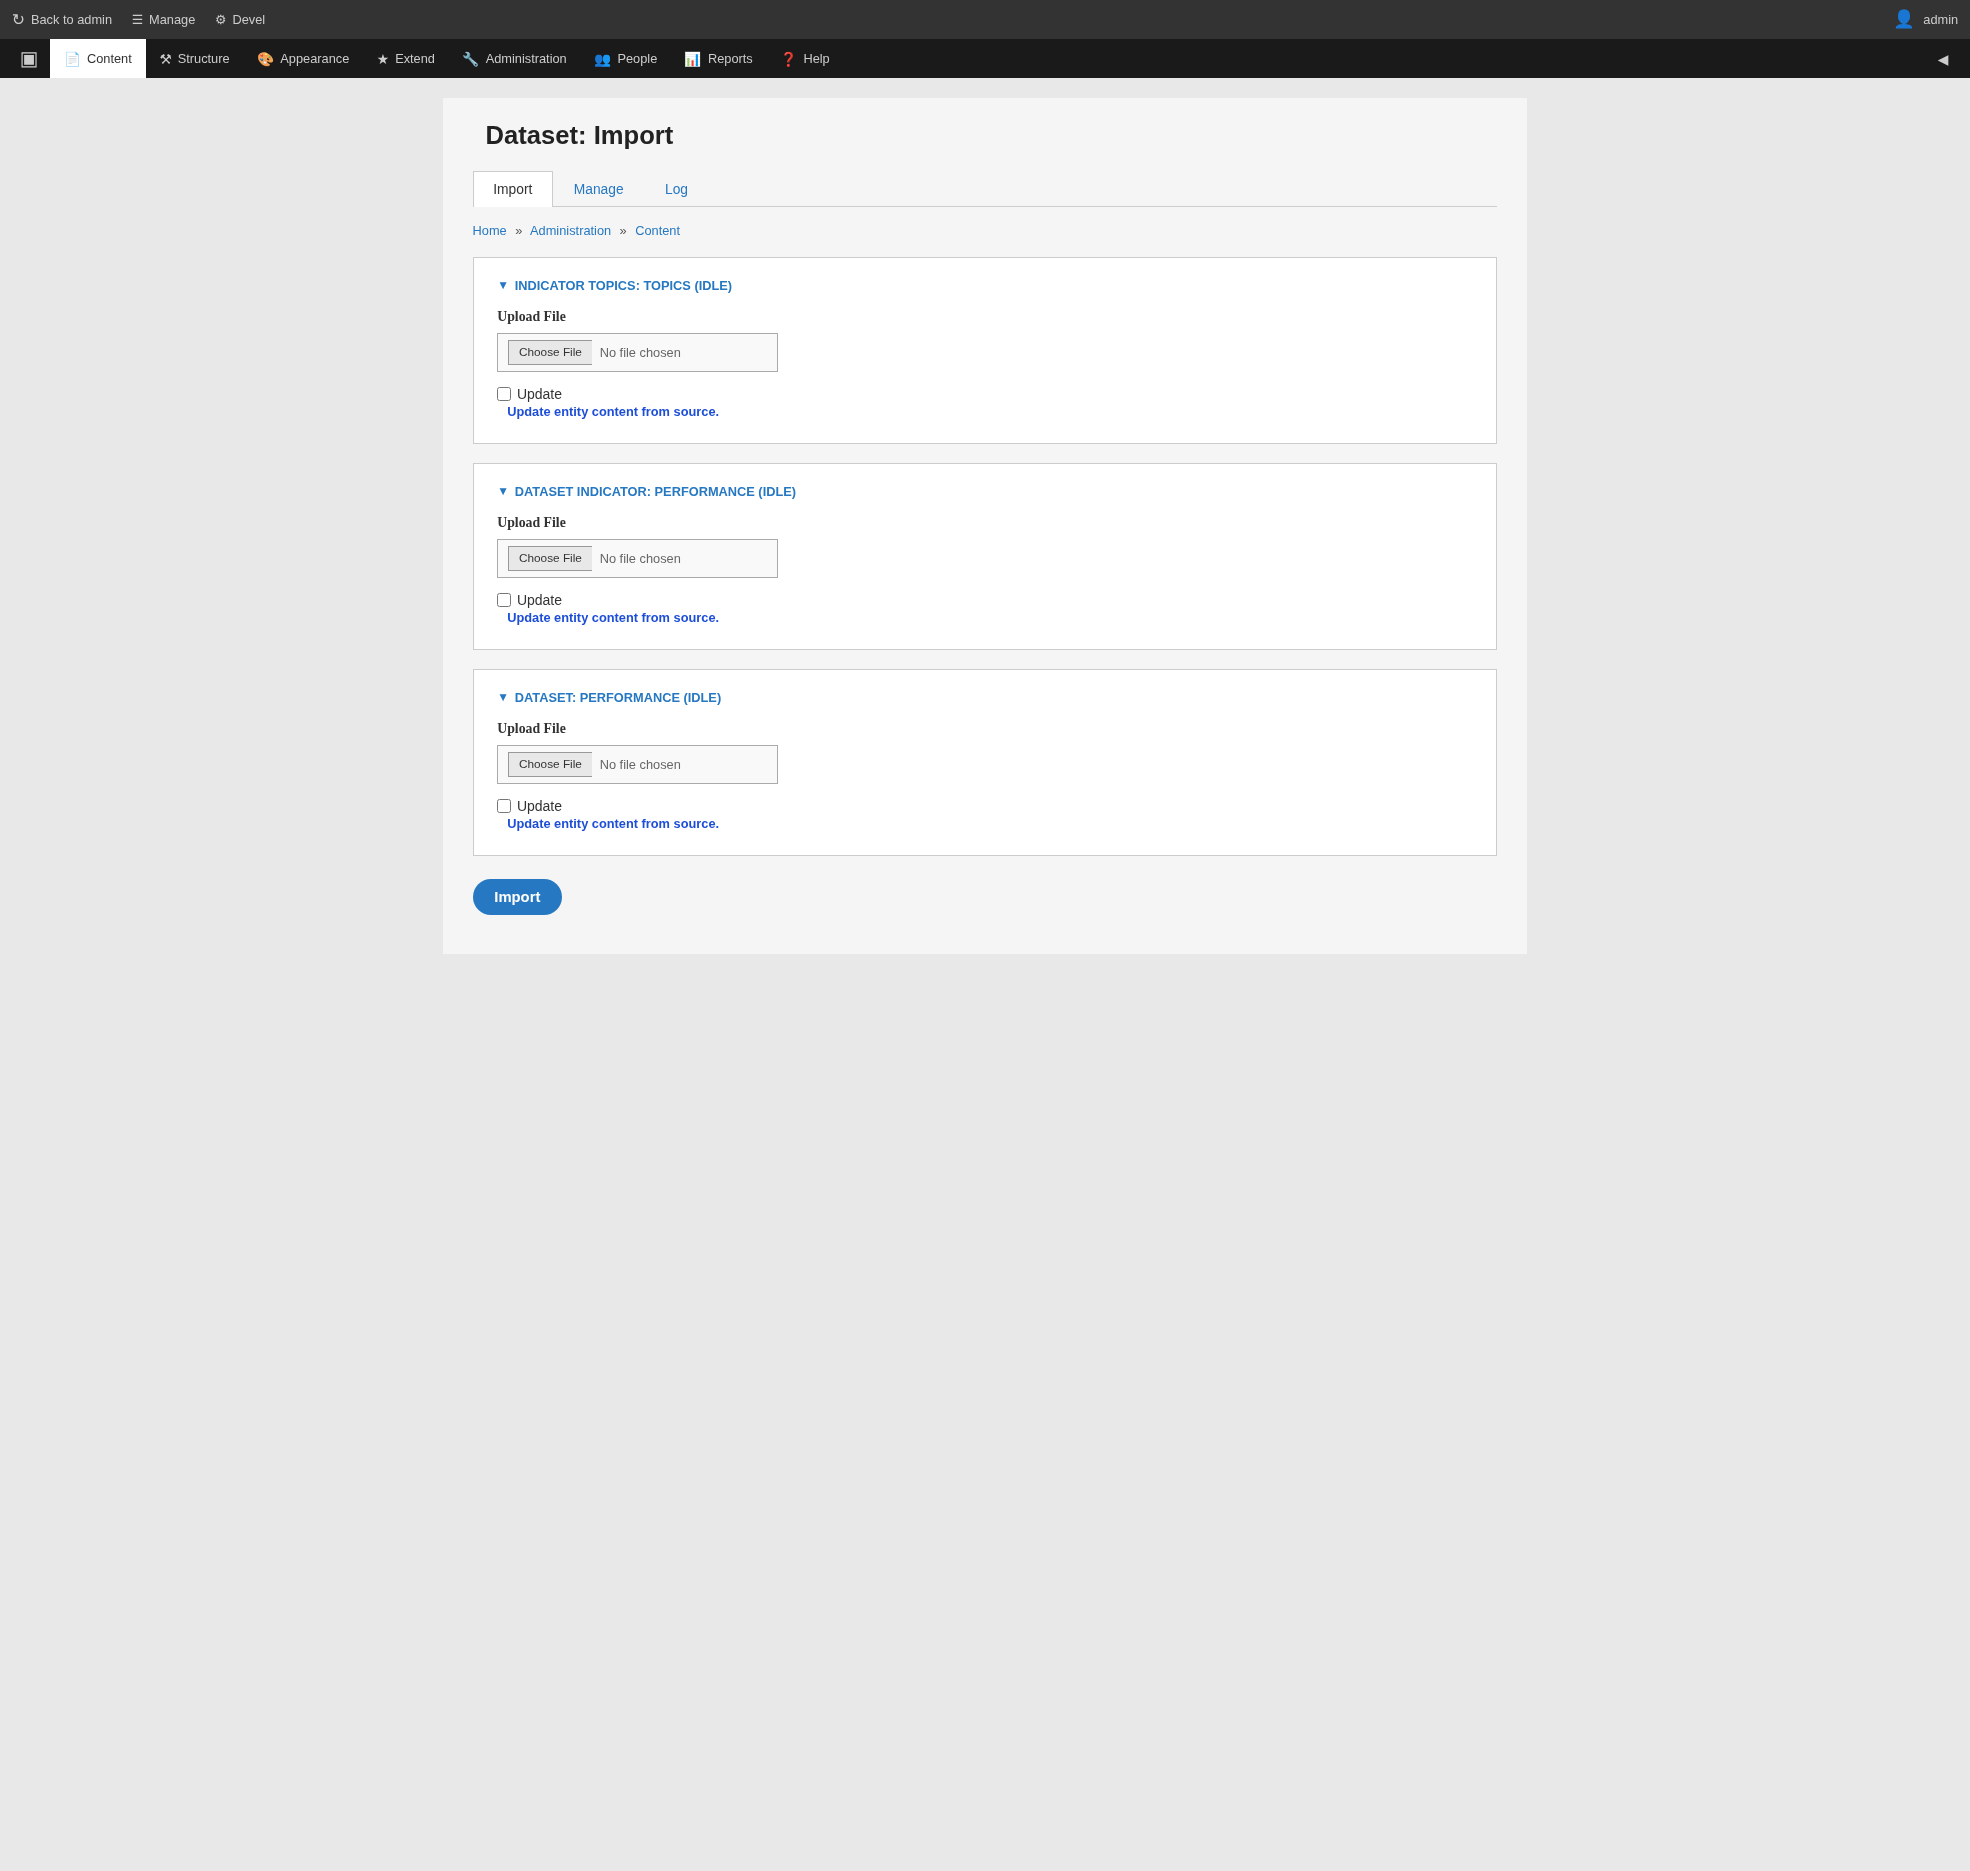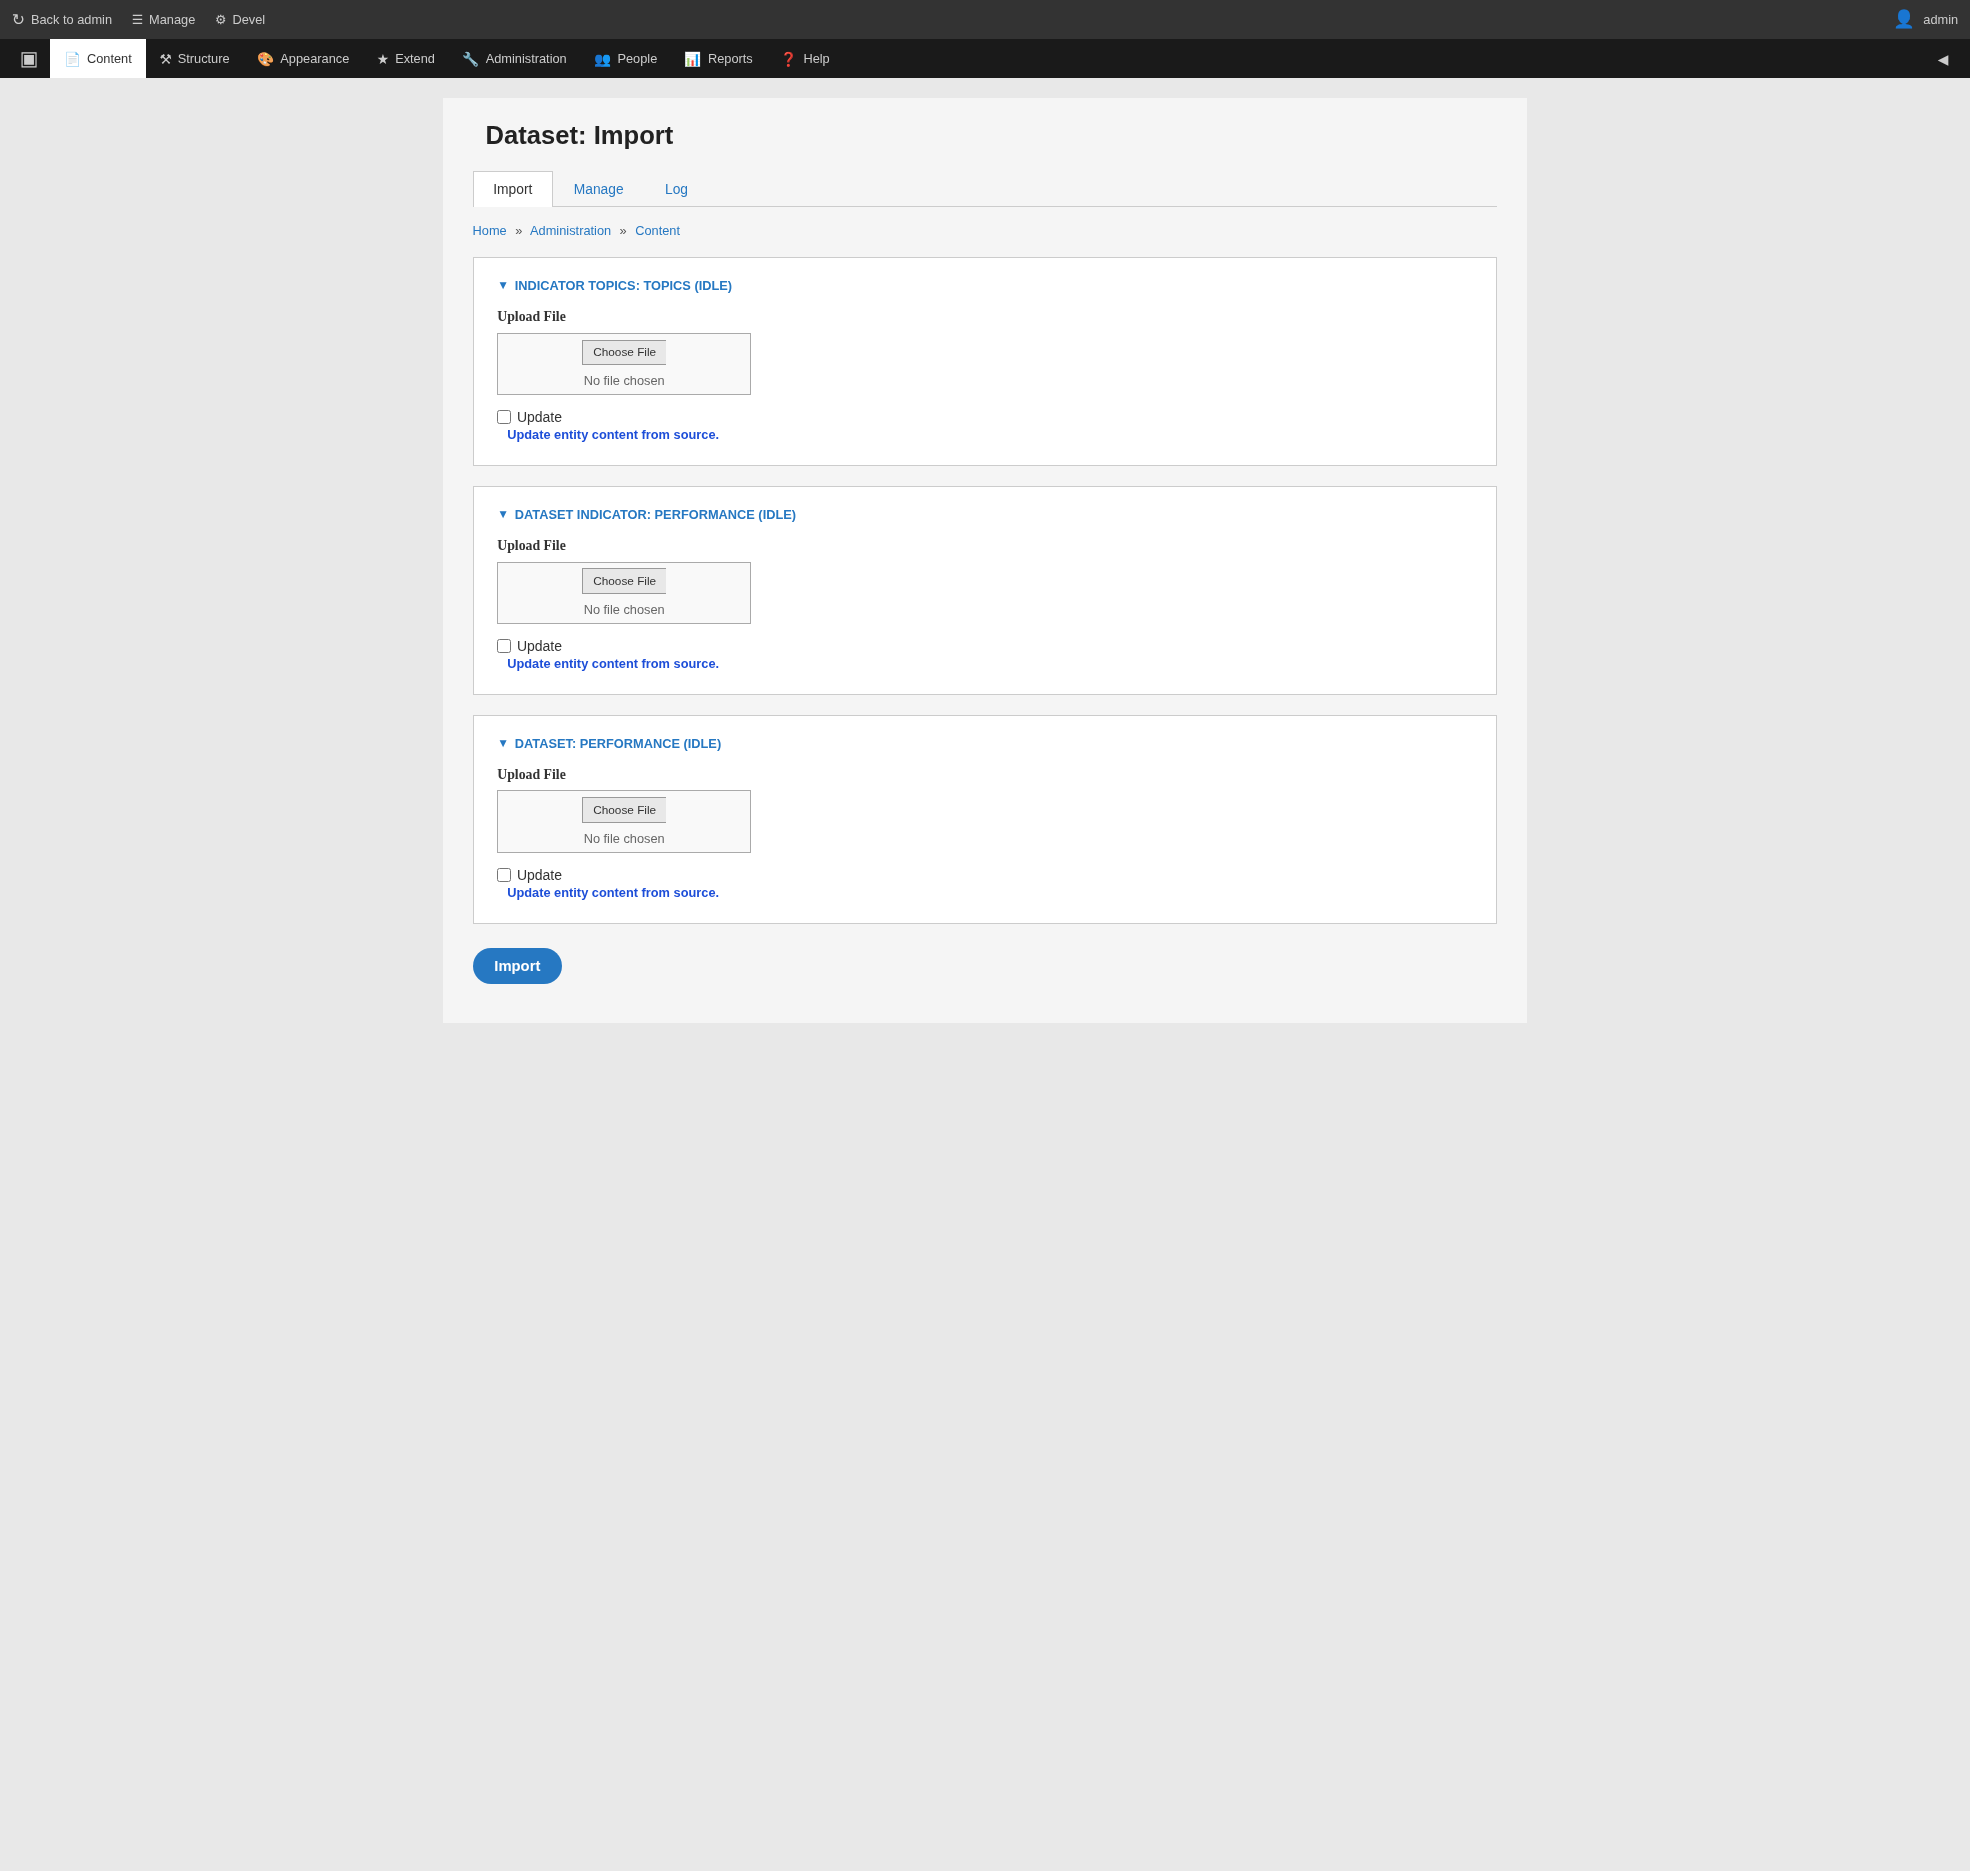--- a/index.html
+++ b/index.html
@@ -133,25 +133,24 @@
       margin-bottom: 7.9px;
       display: block;
       font-family: Liberation Serif, serif;
     }
     .file-input-display {
       border: 1px solid #aaa;
       padding: 5.9px 9.9px;
       background: #f9f9f9;
       font-size: 12.8px;
       color: #555;
-      width: 254px;
+      width: 281px;
       display: flex;
       align-items: center;
       gap: 7.9px;
-      flex-direction: column;
     }
     .choose-file-btn {
       background: #e8e8e8;
       border: 1px solid #999;
       border-right: none;
       padding: 4.9px 9.9px;
       font-size: 11.8px;
       color: #333;
       cursor: pointer;
       white-space: nowrap;

